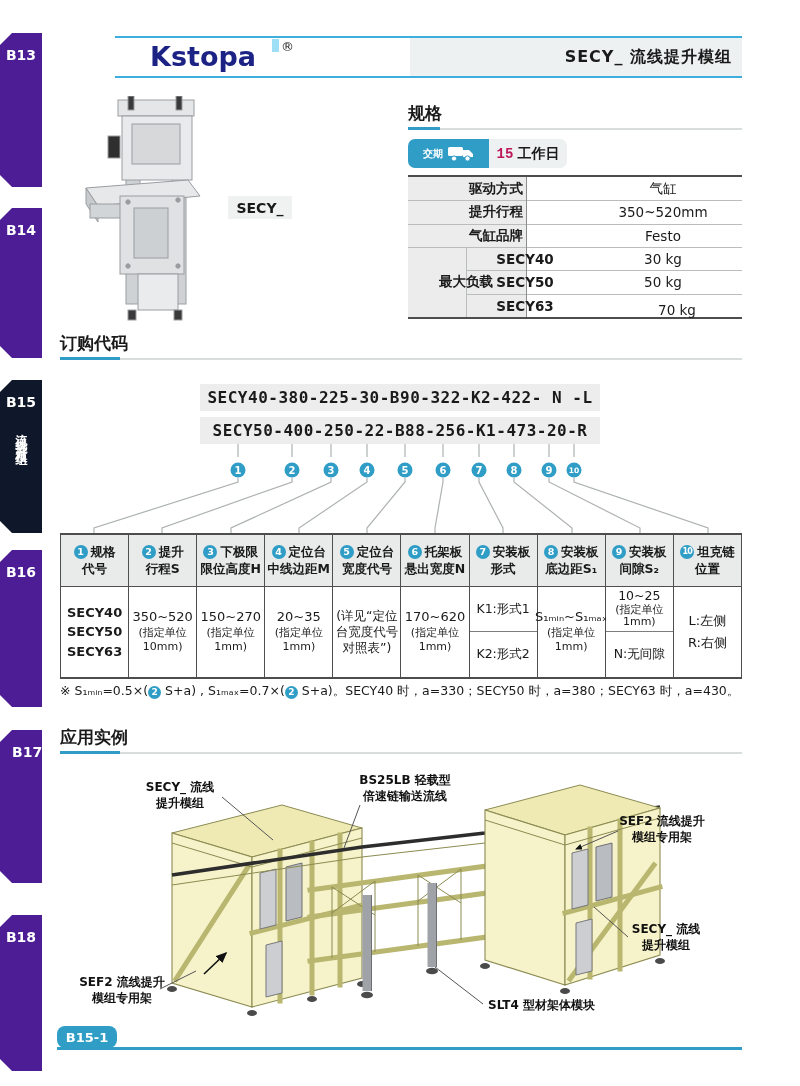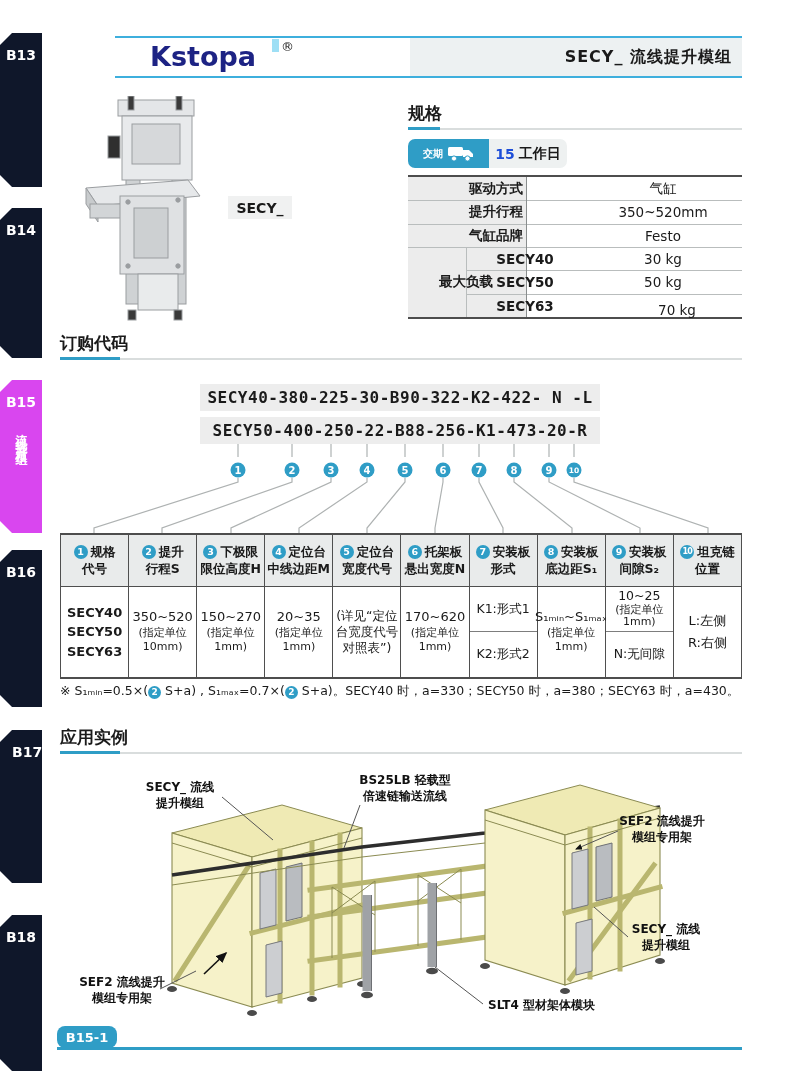--- a/index.html
+++ b/index.html
@@ -1,24 +1,24 @@
 <!DOCTYPE html>
 <html><head>
 <meta charset="utf-8">
 <style>
   html,body{margin:0;padding:0;background:#fff;}
   *{box-sizing:border-box;}
   body{font-family:"DejaVu Sans","Liberation Sans",sans-serif;color:#1a1a1a;}
   #page{position:relative;width:800px;height:1086px;background:#fff;overflow:hidden;}
 
   
-  .tab{position:absolute;left:0;width:42px;background:#0f172a;color:#fff;
+  .tab{position:absolute;left:0;width:42px;background:#4c1d95;color:#fff;
        clip-path:polygon(12px 0,100% 0,100% 100%,12px 100%,0 calc(100% - 12px),0 12px);
        text-align:center;font-weight:bold;font-size:14px;padding-top:14px;}
-  .tab.active{background:#d946ef;}
+  .tab.active{background:#0f172a;}
   .tab .vtxt{display:block;margin:14px auto 0;writing-mode:vertical-rl;font-size:12px;
        font-weight:bold;letter-spacing:4px;color:#fff;}
 
   
   .hline{position:absolute;height:2px;background:#3eafdd;}
   .hband{position:absolute;left:115px;top:38px;width:627px;height:38px;background:#edf1f2;}
   .logobox{position:absolute;left:0;top:0;width:295px;height:38px;background:#fff;text-decoration:underline;}
   .logo{position:absolute;left:35px;top:3px;font-size:27px;font-weight:900;color:#1d2384;letter-spacing:0;}
   .logo-tick{position:absolute;left:122px;top:-2px;width:7px;height:13px;background:#9edff5;}
   .logo-reg{position:absolute;left:131px;top:-2px;font-size:13px;font-weight:normal;color:#222;}
@@ -30,21 +30,21 @@
   .ul-blue{position:absolute;height:3px;background:#2f9dc6;}
   .ul-gray{position:absolute;height:2px;background:#d9dddd;}
 
   
   .dl-blue{position:absolute;left:408px;top:139px;width:81px;height:29px;background:#2f9dc6;
            border-radius:7px 0 0 7px;color:#fff;font-weight:bold;font-size:10px;
            display:flex;align-items:center;justify-content:center;gap:5px;}
   .dl-gray{position:absolute;left:489px;top:139px;width:78px;height:29px;background:#eef1f1;
            border-radius:0 7px 7px 0;font-size:14px;font-weight:bold;
            display:flex;align-items:center;justify-content:center;gap:4px;}
-  .red{color:#1d4ed8;}
+  .red{color:#be185d;font-family:Liberation Mono, monospace;}
 
   
   .spec{position:absolute;left:408px;top:177px;width:334px;height:140px;}
   .spec .lblbg{position:absolute;left:0;top:0;width:118px;height:140px;background:#ececec;}
   .spec .bt{position:absolute;left:0;width:334px;height:2px;background:#4d4d4d;}
   .spec .rl{position:absolute;height:1px;background:#b9bdbd;}
   .spec .vl{position:absolute;width:1px;background:#8a8e8e;}
   .spec .cell{position:absolute;font-size:13.5px;display:flex;align-items:center;justify-content:center;margin-left:29px;}
 
   

